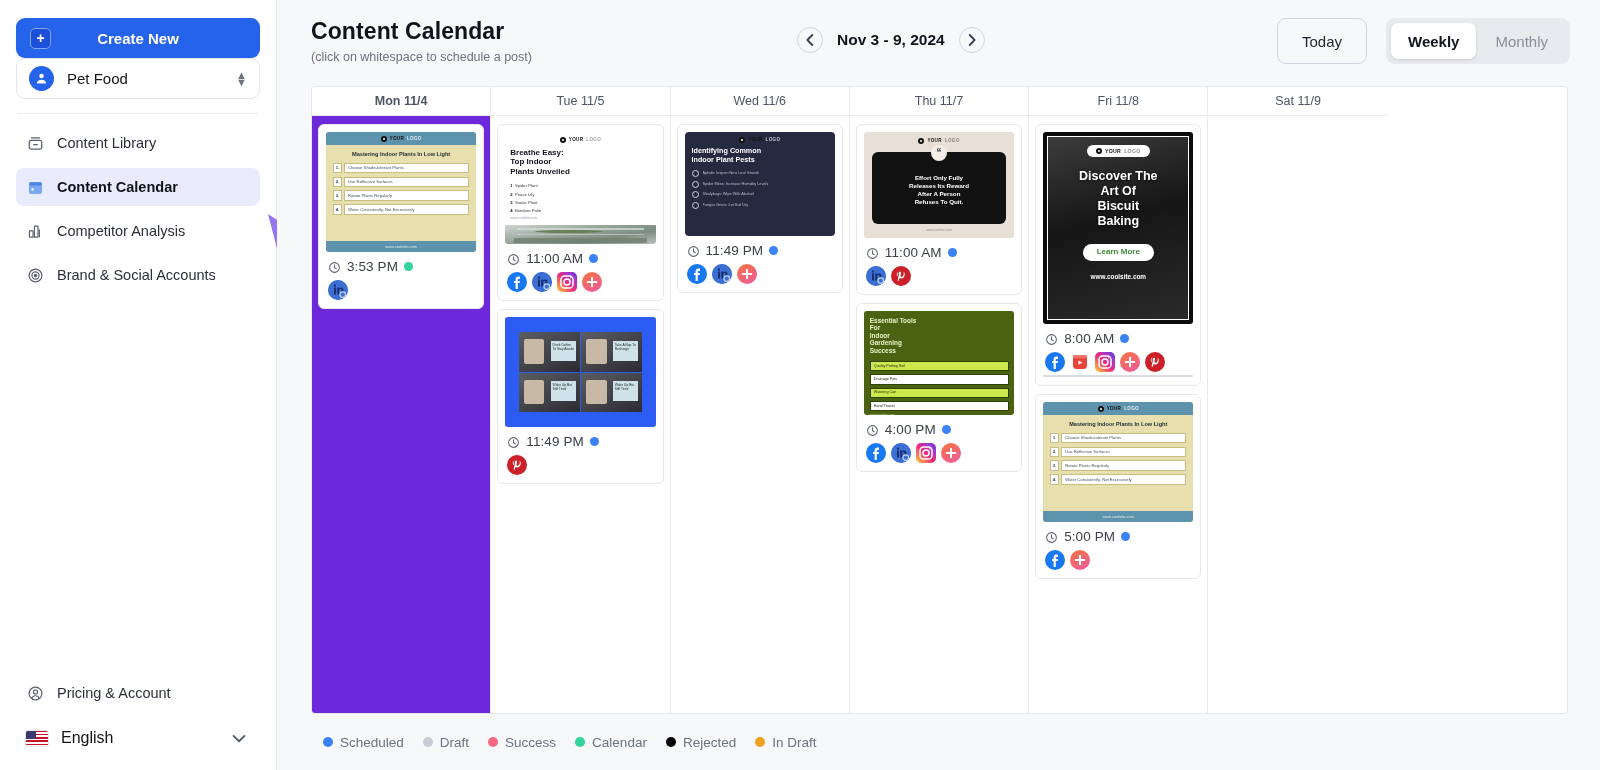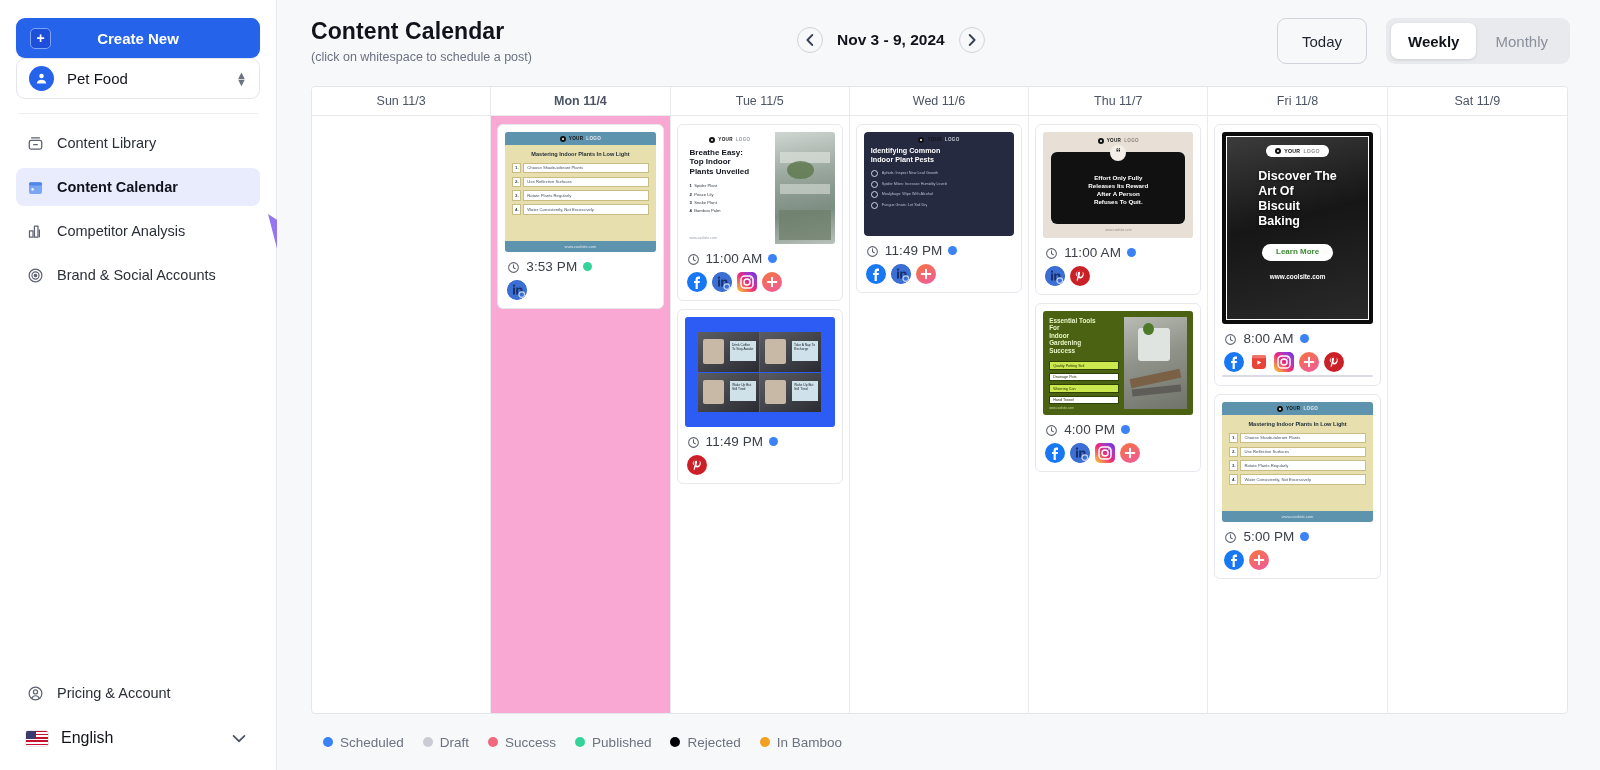--- a/index.html
+++ b/index.html
@@ -90,21 +90,21 @@
   .seg div.on { background: #fff; color: #10131b; font-weight: 700;
                 box-shadow: 0 1px 3px rgba(16,24,40,.14); }
 
   
   .calwrap { margin: 0 32px 0 34px; flex: 1 1 auto; display: flex; flex-direction: column; min-height: 0; }
   .calgrid { background: #fff; border: 1px solid #e4e6eb; border-radius: 4px;
              display: grid; grid-template-columns: repeat(7, 1fr); flex: 1 1 auto;
              overflow: hidden; min-height: 0; }
   .daycol { border-right: 1px solid #e8eaee; display: flex; flex-direction: column; min-width: 0; }
   .daycol:last-child { border-right: none; }
-  .daycol.today-col .daybody { background: #f9a8d4; }
+  .daycol.today-col .daybody { background: #6d28d9; }
   .dayhead { height: 29px; display: flex; align-items: center; justify-content: center;
              font-size: 12.5px; color: #4b5563; border-bottom: 1px solid #e8eaee; background: #fff; }
   .daycol.today-col .dayhead { background:#fff;font-weight:bold; }
   .daybody { flex: 1 1 auto; padding: 8px 6px; display: flex; flex-direction: column; gap: 8px;
              min-height: 0; overflow: hidden; }
 
   .post {
     border: 1px solid #e6e8ed; border-radius: 6px; background: #fff; padding: 7px 7px 8px 7px;
     cursor: pointer;
   }
@@ -113,21 +113,21 @@
   .meta { display: flex; align-items: center; gap: 6px; margin-top: 7px; padding-left: 2px; }
   .clock { width: 13px; height: 13px; flex: 0 0 13px; }
   .mtime { font-size: 13.5px; color: #3b4049; letter-spacing: .1px; }
   .sdot { width: 9px; height: 9px; border-radius: 50%; flex: 0 0 9px; }
   .socials { display: flex; gap: 5px; margin-top: 6px; padding-left: 2px; overflow: hidden; }
   .sic { width: 20px; height: 20px; border-radius: 50%; flex: 0 0 20px; position: relative;
          display: flex; align-items: center; justify-content: center; overflow: hidden; }
   .sic svg { display:block; }
 
   
-  .tpl { width: 100%; position: relative; font-size: 5px; line-height: 1.25; }
+  .tpl { width: 100%; position: relative; font-size: 5px; line-height: 1.25; flex-direction: column; }
   .logobar { display: flex; align-items: center; justify-content: center; gap: 3px; }
   .logodot { width: 6px; height: 6px; border-radius: 50%; background: #111; position: relative;
              display:flex; align-items:center; justify-content:center;}
   .logodot::after { content:""; width:2px; height:2px; background:#fff; border-radius:50%; }
   .logotxt { font-size: 4.6px; font-weight: 800; letter-spacing: .3px; }
 
   .legend { height: 56px; display: flex; align-items: center; gap: 19px; padding-left: 12px; }
   .lg { display: flex; align-items: center; gap: 7px; font-size: 13.5px; color: #6b7280; }
   .lgd { width: 10px; height: 10px; border-radius: 50%; }
 
@@ -273,24 +273,20 @@
         <div class="today-btn">Today</div>
         <div class="seg">
           <div class="on">Weekly</div>
           <div>Monthly</div>
         </div>
       </div>
     </div>
 
     <div class="calwrap">
       <div class="calgrid" id="calgrid">
-          <div class="daycol">
-            <div class="dayhead">Sun 11/3</div>
-            <div class="daybody"></div>
-          </div>
           <div class="daycol today-col">
             <div class="dayhead">Mon 11/4</div>
             <div class="daybody">
               <div class="post">
                 <div class="thumb" style="height: 120px;">
                   <div class="tpl" style="height:100%;background:#e8dfae;display:flex;flex-direction:column">
                     <div style="background:#5e93ad;padding:3.5px 0">
                       <div class="logobar">
                         <span class="logodot" style="background:#111"></span>
                         <span class="logotxt" style="color:#111">YOUR</span>
@@ -622,21 +618,21 @@
             <div class="daybody">
               <div class="post">
                 <div class="thumb" style="height: 192px;">
                   <div class="tpl" style="height:100%;background:#0c0c0c;padding:4px">
                     <div style="height:100%;border:1.6px solid #fff;position:relative;background:linear-gradient(165deg,#3c3c3c,#161616 45%,#2a2a2a);display:flex;flex-direction:column;align-items:center;padding:8px 6px 6px">
                       <div style="background:#fff;border-radius:20px;padding:2.5px 9px;display:flex;align-items:center;gap:3px;margin-bottom:12px">
                         <span class="logodot" style="background:#111"></span>
                         <span class="logotxt" style="color:#111;font-size:5.2px">YOUR</span>
                         <span class="logotxt" style="color:#8d8d8d;font-size:5.2px">LOGO</span>
                       </div>
-                      <div style="font-size:12.5px;font-weight:800;color:#fff;line-height:1.22;text-shadow:0 1px 3px rgba(0,0,0,.6)">Discover The<br>Art Of<br>Biscuit<br>Baking</div>
+                      <div style="font-size:12.5px;font-weight:800;color:#fff;text-align:center;line-height:1.22;text-shadow:0 1px 3px rgba(0,0,0,.6)">Discover The<br>Art Of<br>Biscuit<br>Baking</div>
                       <div style="margin-top:14px;background:#fff;border-radius:20px;padding:3.5px 14px;font-size:8px;font-weight:700;color:#3f8a34">Learn More</div>
                       <div style="margin-top:12px;font-size:6.4px;font-weight:700;color:#fff">www.coolsite.com</div>
                     </div>
                   </div>
                 </div>
                 <div class="meta">
                   <span class="clock"><svg width="13" height="13" viewBox="0 0 24 24" fill="none" stroke="#5b616e" stroke-width="1.9" stroke-linecap="round">
                       <circle cx="12" cy="12" r="9"></circle>
                       <path d="M12 7v5.4l3.3 2"></path>
                     </svg></span>
@@ -745,27 +741,27 @@
           <div class="lg">
             <span class="lgd" style="background:#c9ccd4"></span>
             <span>Draft</span>
           </div>
           <div class="lg">
             <span class="lgd" style="background:#f2697f"></span>
             <span>Success</span>
           </div>
           <div class="lg">
             <span class="lgd" style="background:#34d399"></span>
-            <span>Published</span>
+            <span>Calendar</span>
           </div>
           <div class="lg">
             <span class="lgd" style="background:#000000"></span>
             <span>Rejected</span>
           </div>
           <div class="lg">
             <span class="lgd" style="background:#f0a122"></span>
-            <span>In Bamboo</span>
+            <span>In Draft</span>
           </div>
         </div>
     </div>
 
   </section>
 </div>
 
 </body></html>

